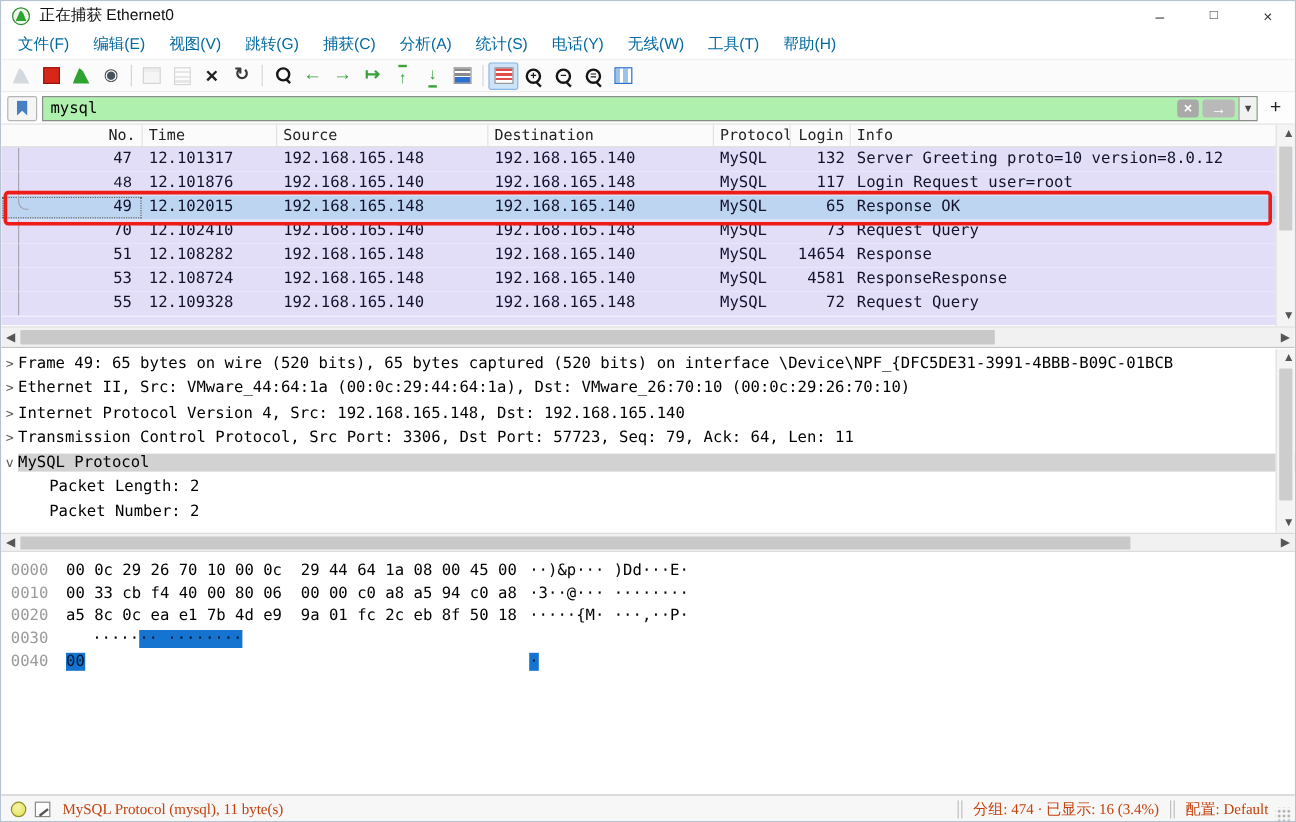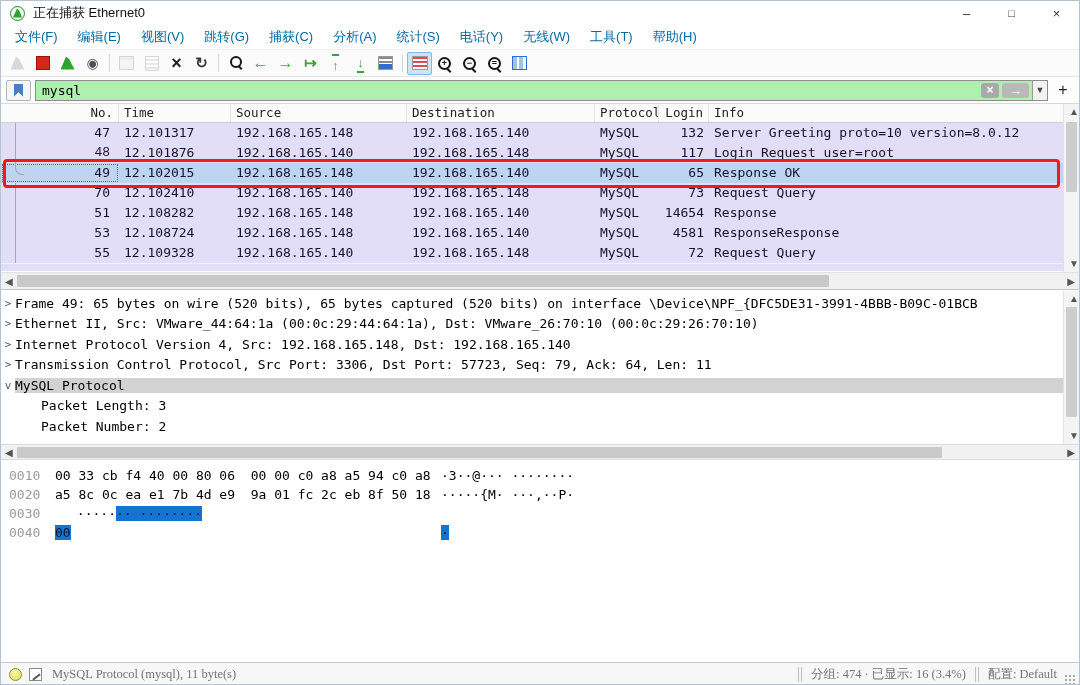--- a/index.html
+++ b/index.html
@@ -97,21 +97,21 @@
 
   
   #hexpane{position:absolute;top:459px;left:0;right:0;height:202px;background:#fff;padding:6px 0 0 8px;}
   .hxline{display:flex;height:19px;font-family:"DejaVu Sans Mono","Liberation Mono",monospace;font-size:13px;line-height:19px;white-space:pre;}
   .hxoff{width:46px;color:#9a9a9a;}
   .hxbytes{width:372px;color:#000;}
   .hxascii{margin-left:14px;color:#000;}
   .hxsel{background:#1474cf;color:#01182e;}
 
   
-  #statusbar{position:absolute;top:661px;left:0;right:0;height:24px;background:#f7f7f7;border-top:1px solid #c9c9c9;display:flex;align-items:center;font-family:"Liberation Serif",serif;font-size:12.5px;color:#737373;}
+  #statusbar{position:absolute;top:661px;left:0;right:0;height:24px;background:#f7f7f7;border-top:1px solid #c9c9c9;display:flex;align-items:center;font-family:"Liberation Serif",serif;font-size:12.5px;color:#c2410c;}
   #expert-icon{width:13px;height:13px;border-radius:50%;background:radial-gradient(circle at 40% 35%,#f6f6a8,#dede52);border:1px solid #8f8f2e;margin:0 7px 0 8px;}
   #comment-icon{width:13px;height:13px;background:#fdfdfd;border:1px solid #8a8a8a;position:relative;margin-right:10px;}
   #comment-icon::before{content:"";position:absolute;left:2px;top:7px;width:9px;height:2px;background:#555;transform:rotate(-38deg);}
   #status-spacer{flex:1;}
   .status-sep{width:4px;height:15px;border-left:1px solid #bfbfbf;border-right:1px solid #bfbfbf;margin:0 9px;}
   #resize-grip{width:13px;height:13px;margin:0 3px 0 6px;align-self:flex-end;background:radial-gradient(circle,#a8a8a8 1px,transparent 1.2px);background-size:4px 4px;background-position:bottom right;}
 </style>
 </head>
 <body>
 
@@ -322,41 +322,42 @@
       <div class="dline">
         <span class="darrow">&gt;</span>
         <span class="dtext">Transmission Control Protocol, Src Port: 3306, Dst Port: 57723, Seq: 79, Ack: 64, Len: 11</span>
       </div>
       <div class="dline dsel">
         <span class="darrow">v</span>
         <span class="dtext">MySQL Protocol</span>
       </div>
       <div class="dline">
         <span class="darrow"></span>
-        <span class="dtext ind1">Packet Length: 3</span>
+        <span class="dtext ind1">Packet Length: 2</span>
       </div>
       <div class="dline">
         <span class="darrow"></span>
         <span class="dtext ind1">Packet Number: 2</span>
       </div>
     </div>
   <div id="details-vscroll">
     <span class="scroll-arrow" style="top:3px;left:5px;">▲</span>
     <div class="thumb-v" style="top:16px;height:110px;"></div>
     <span class="scroll-arrow" style="bottom:3px;left:5px;">▼</span>
   </div>
 </div>
 <div id="dhscroll">
   <span class="scroll-arrow" style="left:4px;top:3px;">◀</span>
   <div class="thumb-h" style="left:16px;width:925px;height:11px;"></div>
   <span class="scroll-arrow" style="right:4px;top:3px;">▶</span>
 </div>
 
 <div id="hexpane">
   <div id="hex-lines">
+      <div class="hxline"><span class="hxoff">0000</span><span class="hxbytes"><span>00 0c 29 26 70 10 00 0c  29 44 64 1a 08 00 45 00</span></span><span class="hxascii"><span>··)&amp;p··· )Dd···E·</span></span></div>
       <div class="hxline"><span class="hxoff">0010</span><span class="hxbytes"><span>00 33 cb f4 40 00 80 06  00 00 c0 a8 a5 94 c0 a8</span></span><span class="hxascii"><span>·3··@··· ········</span></span></div>
       <div class="hxline"><span class="hxoff">0020</span><span class="hxbytes"><span>a5 8c 0c ea e1 7b 4d e9  9a 01 fc 2c eb 8f 50 18</span></span><span class="hxascii"><span>·····{M· ···,··P·</span></span></div>
       <div class="hxline"><span class="hxoff">0030</span><span class="hxascii"><span> ·····</span><span class="hxsel">·· ········</span></span></div>
       <div class="hxline"><span class="hxoff">0040</span><span class="hxbytes"><span></span><span class="hxsel">00</span></span><span class="hxascii"><span></span><span class="hxsel">·</span></span></div>
     </div>
 </div>
 
 <div id="statusbar">
   <span id="expert-icon"></span>
   <span id="comment-icon"></span>

